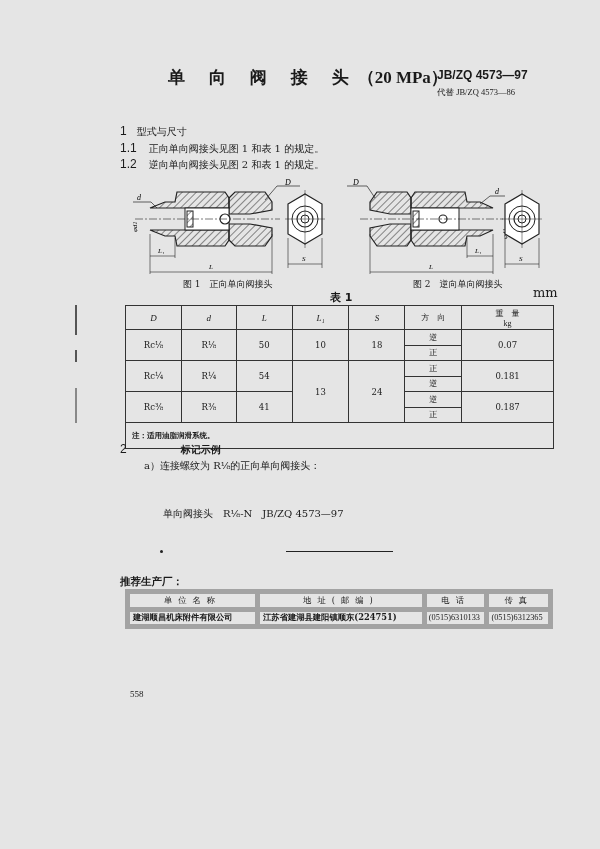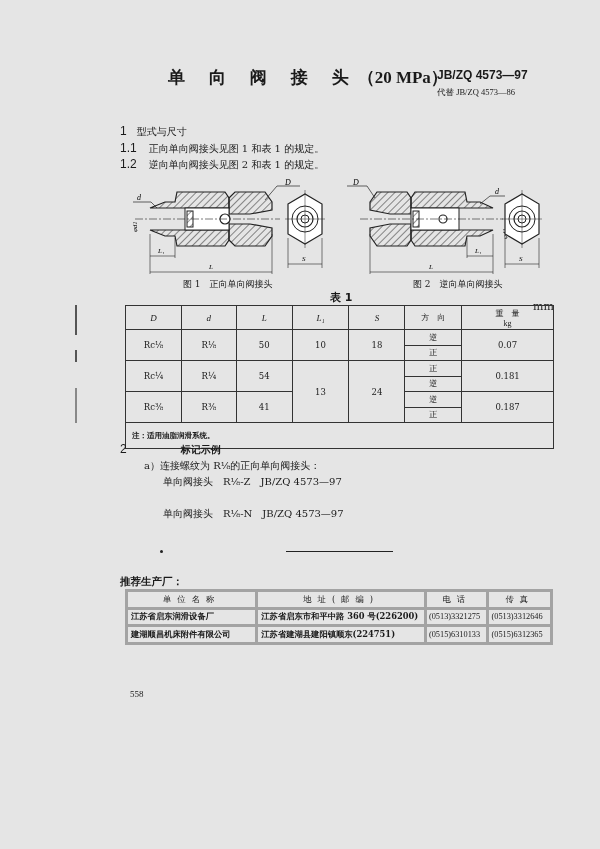--- a/index.html
+++ b/index.html
@@ -19,32 +19,32 @@
   .sec-num { font-family: "Liberation Sans", sans-serif; font-size: 12px; margin-right: 10px; }
   .sub-num { font-family: "Liberation Sans", sans-serif; font-size: 12px; margin-right: 12px; }
 
   
   .fig { position: absolute; }
   .fig svg { display: block; }
   .fig-caption { position: absolute; font-size: 9px; white-space: nowrap; }
 
   
   .t1-caption { position: absolute; left: 330px; top: 290px; font-size: 11px; font-weight: bold; font-family: "DejaVu Sans", sans-serif; }
-  .t1-unit { position: absolute; left: 533px; top: 300px; font-size: 11px; }
+  .t1-unit { position: absolute; left: 533px; top: 285px; font-size: 13px; }
   table.t1 { position: absolute; left: 125px; top: 305px; width: 429px; border-collapse: collapse; border: 1.6px solid #1a1a1a; font-size: 8.5px; }
   table.t1 td, table.t1 th { border: 1px solid #333; text-align: center; vertical-align: middle; font-weight: normal; }
   table.t1 th { height: 24px; font-style: italic; font-family: "Liberation Serif", serif; font-size: 9px; }
   table.t1 th.cn { font-style: normal; font-size: 8px; }
   table.t1 td.dir { height: 15.5px; font-size: 8px; }
   table.t1 td.note { text-align: left; padding-left: 6px; height: 26px; font-size: 7.5px; font-weight: bold; }
 
   
   .mfr-title { position: absolute; left: 120px; top: 575px; font-size: 10.5px; font-weight: bold; font-family: "DejaVu Sans", sans-serif; }
   table.mfr { position: absolute; left: 125px; top: 589px; width: 428px; border-collapse: collapse; border: 1.4px solid #1a1a1a; font-size: 8.3px; }
-  table.mfr td, table.mfr th { border: 3px solid #a3a3a3; height: 17.5px; font-weight: normal; white-space: nowrap; }
+  table.mfr td, table.mfr th { border: 5px solid #a3a3a3; height: 17.5px; font-weight: normal; white-space: nowrap; }
   table.mfr th { text-align: center; letter-spacing: 6px; }
   table.mfr td { padding-left: 3px; font-weight: bold; }
   table.mfr td.num { font-weight: normal; padding-left: 2px; font-family: "Liberation Serif", serif; font-size: 8.3px; }
 
   .divider { position: absolute; left: 286px; top: 551px; width: 107px; height: 1.4px; background: #222; }
   .dot { position: absolute; width: 3px; height: 3px; background: #222; border-radius: 50%; }
   .page-no { position: absolute; left: 130px; top: 689px; font-size: 9px; font-family: "Liberation Serif", serif; }
   .margin-mark { position: absolute; left: 75px; width: 2px; background: #555; }
 </style>
 </head>
@@ -218,21 +218,20 @@
     <tr>
       <td colspan="7" class="note">注：适用油脂润滑系统。</td>
     </tr>
   </tbody>
     </table>
 
   <div class="line" style="left:120px; top:442px;">
     <span class="sec-num">2</span><span style="font-weight:bold;padding-left:44px;">标记示例</span>
   </div>
   <div class="line" style="left:144px; top:459px;">a）连接螺纹为 R⅛的正向单向阀接头：</div>
-  <div class="line" style="left:163px; top:475px;">单向阀接头　R⅛-Z　JB/ZQ 4573—97</div>
   <div class="line" style="left:163px; top:507px;">单向阀接头　R⅛-N　JB/ZQ 4573—97</div>
 
   <div class="dot" style="left:160px; top:550px;"></div>
   <div class="divider"></div>
 
   <div class="mfr-title">推荐生产厂：</div>
   <table class="mfr">
     <colgroup>
       <col style="width:132px">
         <col style="width:169px">
@@ -240,26 +239,20 @@
         <col style="width:64px">
     </colgroup>
     <tbody>
         <tr>
       <th>单位名称</th>
       <th>地址(邮编)</th>
       <th>电话</th>
       <th>传真</th>
     </tr>
     <tr>
-      <td>江苏省启东润滑设备厂</td>
-      <td>江苏省启东市和平中路 360 号(226200)</td>
-      <td class="num">(0513)3321275</td>
-      <td class="num">(0513)3312646</td>
-    </tr>
-    <tr>
       <td>建湖顺昌机床附件有限公司</td>
       <td>江苏省建湖县建阳镇顺东(224751)</td>
       <td class="num">(0515)6310133</td>
       <td class="num">(0515)6312365</td>
     </tr>
   </tbody>
     </table>
 
   <div class="page-no">558</div>
 

